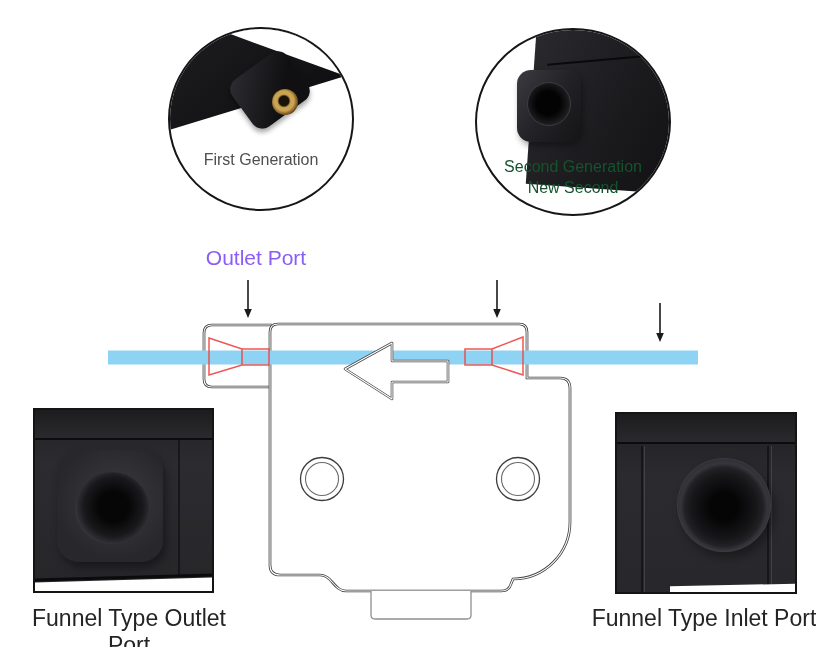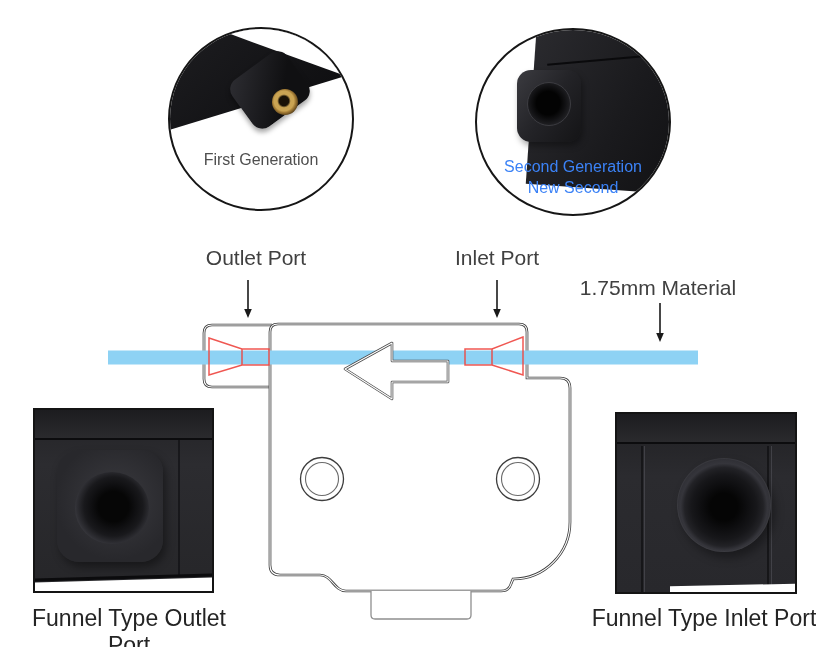--- a/index.html
+++ b/index.html
@@ -22,21 +22,21 @@
     background:radial-gradient(circle at 46% 46%,#1a1206 0 24%,#caa453 34% 50%,#a37c36 58%,#5d441c 72%,#241a08 86%);}
   .c2-plate{position:absolute;left:55px;top:-25px;width:175px;height:185px;
     background:linear-gradient(115deg,#2c2c30 0%,#1a1a1d 55%,#0f0f11 100%);transform:rotate(4deg);}
   .c2-seam{position:absolute;left:70px;top:28px;width:130px;height:2px;background:#0a0a0c;transform:rotate(-5deg);}
   .c2-boss{position:absolute;left:40px;top:40px;width:64px;height:72px;border-radius:14px;
     background:linear-gradient(125deg,#3b3b40 0%,#232327 50%,#141416 100%);box-shadow:2px 4px 6px rgba(0,0,0,.35);}
   .c2-hole{position:absolute;left:50px;top:52px;width:44px;height:44px;border-radius:50%;
     border:1px solid #3c3c41;box-sizing:border-box;
     background:radial-gradient(circle at 48% 48%,#030303 0 38%,#111113 55%,#26262a 78%,#1a1a1d 100%);}
   
-  .plabel{position:absolute;width:200px;text-align:center;font-size:21px;color:#404040;}
+  .plabel{position:absolute;width:200px;text-align:center;font-size:21px;color:#8b5cf6;}
   .caption{position:absolute;width:240px;text-align:center;font-size:23px;color:#242424;}
   
   .photo{position:absolute;border:2px solid #141414;overflow:hidden;background:#fff;}
   #photoL{left:33px;top:408px;width:177px;height:181px;}
   #photoR{left:615px;top:412px;width:178px;height:178px;}
   .ph-base{position:absolute;inset:0;}
   #photoL .ph-base{background:linear-gradient(180deg,#232326 0%,#2c2c30 30%,#262629 100%);}
   #photoR .ph-base{background:linear-gradient(180deg,#202023 0%,#2b2b2f 35%,#28282c 100%);}
   .ph-topband{position:absolute;left:0;right:0;top:0;height:28px;background:linear-gradient(180deg,#1c1c1f,#2a2a2d);}
   .ph-topseam{position:absolute;left:0;right:0;top:28px;height:2px;background:#0c0c0e;}
@@ -124,29 +124,27 @@
     <div class="ctext" style="top:121px;color:#4f4f4f;">
       <div>First Generation</div>
     </div>
   </div>
 
   <div class="callout" id="callout2">
     <div class="c2-plate"></div>
     <div class="c2-seam"></div>
     <div class="c2-boss"></div>
     <div class="c2-hole"></div>
-    <div class="ctext" style="top:127px;color:#3b82f6;">
+    <div class="ctext" style="top:127px;color:#14532d;">
       <div>Second Generation</div>
       <div>New Second</div>
     </div>
   </div>
 
   <div class="plabel" style="left:156px;top:246px;">Outlet Port</div>
-  <div class="plabel" style="left:397px;top:246px;">Inlet Port</div>
-  <div class="plabel" style="left:558px;top:276px;">1.75mm Material</div>
 
   <div class="photo" id="photoL">
     <div class="ph-base"></div>
     <div class="ph-topband"></div>
     <div class="ph-topseam"></div>
     <div class="phL-vseam"></div>
     <div class="phL-boss"></div>
     <div class="phL-hole"></div>
     <div class="phL-bedge"></div>
     <div class="phL-white"></div>

